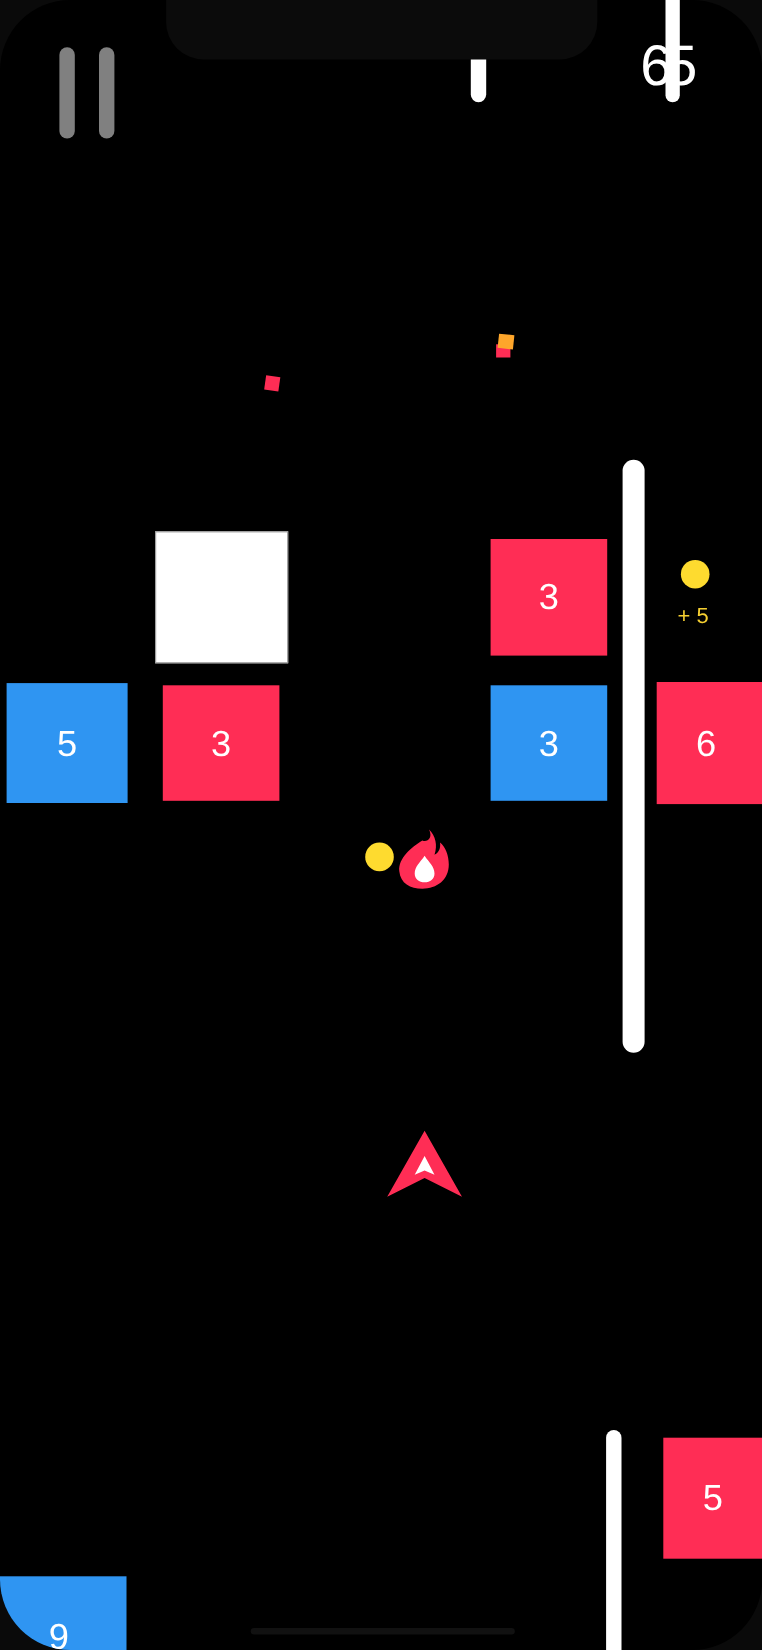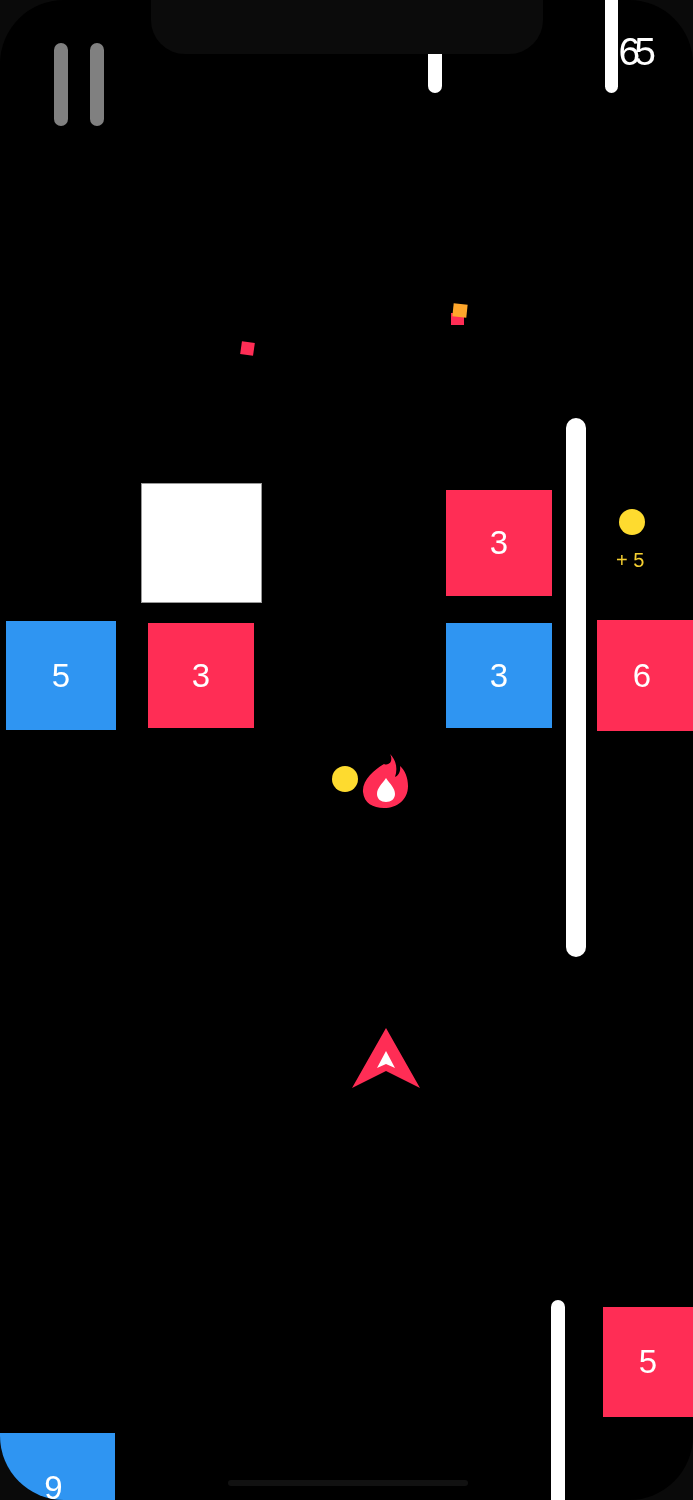--- a/index.html
+++ b/index.html
@@ -2,21 +2,21 @@
 <html><head>
 <meta charset="utf-8">
 <style>
   html, body { margin:0; padding:0; }
   body { width:693px; height:1500px; background:#0a0a0a; position:relative; overflow:hidden; font-family:"Liberation Sans", sans-serif; }
   .screen { position:absolute; left:0; top:0; width:693px; height:1500px; background:#000; border-radius:64px; overflow:hidden; }
   .notch { position:absolute; left:151px; top:-10px; width:392px; height:64px; background:#0b0b0b; border-radius:0 0 34px 34px; z-index:5; }
   .pause { position:absolute; left:54px; top:43px; width:52px; height:83px; z-index:6; cursor:pointer; }
   .pause .bar { position:absolute; top:0; width:14px; height:83px; background:#808080; border-radius:7px; }
   .pause .b1 { left:0; } .pause .b2 { left:36px; }
-  .score { position:absolute; left:560px; top:30px; width:90px; text-align:right; color:#fff; font-size:39px; font-weight:300; letter-spacing:-6px; z-index:6; }
+  .score { position:absolute; left:560px; top:30px; width:90px; text-align:center; color:#fff; font-size:52px; font-weight:300; letter-spacing:-6px; z-index:6; }
   .wall { position:absolute; background:#fff; border-radius:10px; z-index:4; }
   .block { position:absolute; display:flex; align-items:center; justify-content:center; color:#fff; font-size:33px; font-weight:300; }
   .red { background:#ff2d55; }
   .blue { background:#2f95f2; }
   .white { background:#fff; border:1px solid #999; box-sizing:border-box; }
   .coin { position:absolute; width:26px; height:26px; border-radius:50%; background:#fedb2f; }
   .bonus { position:absolute; color:#f5cf31; font-size:20px; }
   .particle { position:absolute; width:13px; height:13px; }
   .home-ind { position:absolute; left:228px; top:1480px; width:240px; height:6px; border-radius:3px; background:#111; }
 </style>

